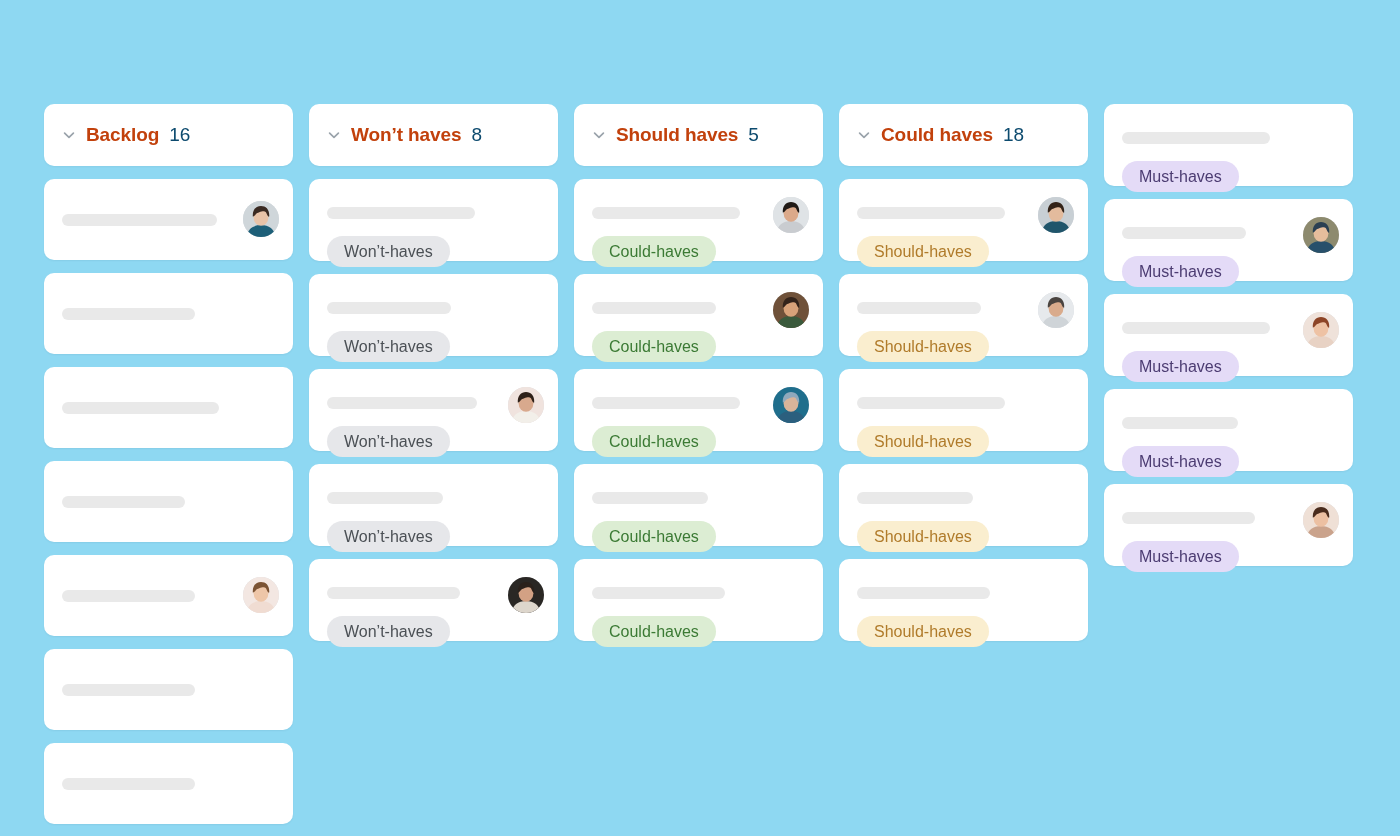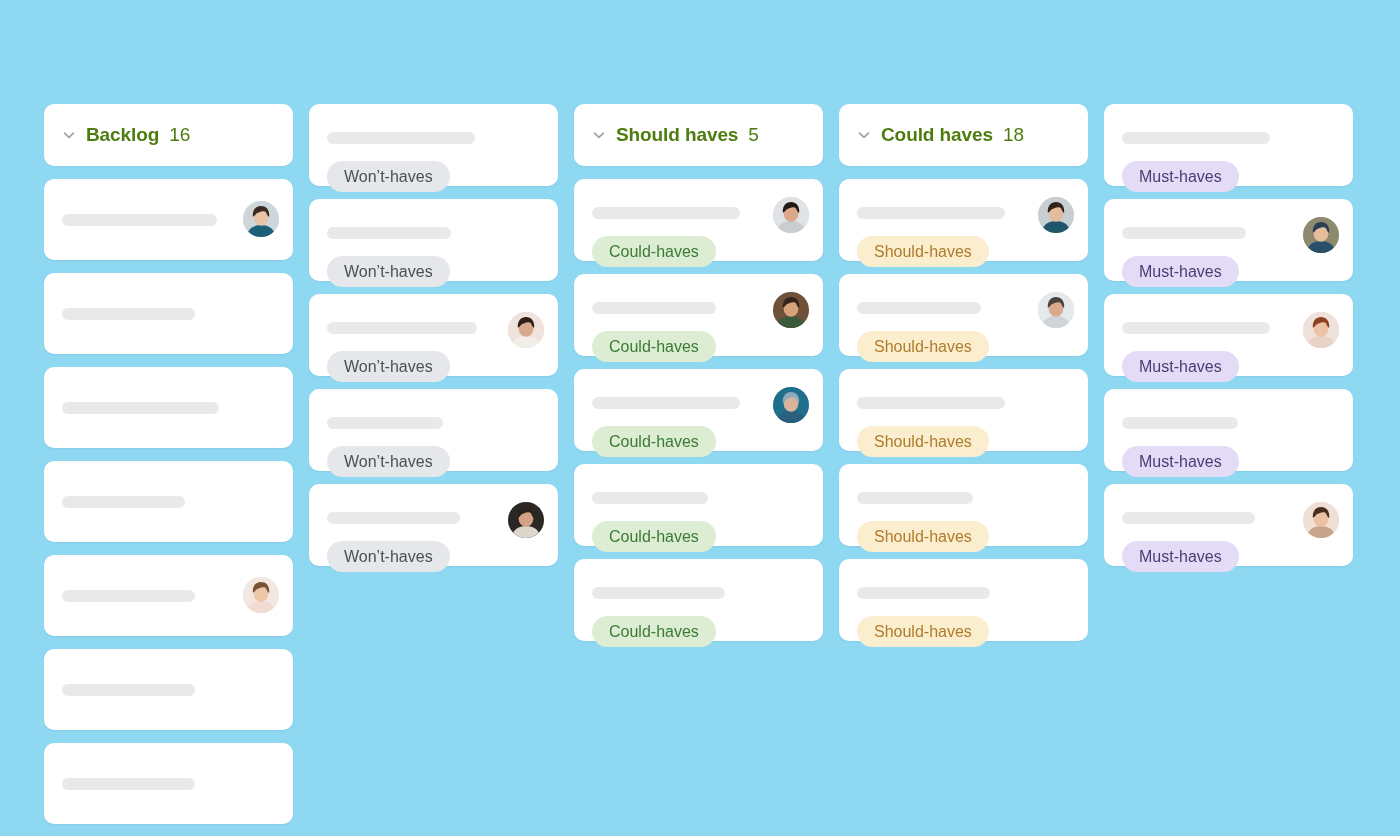--- a/index.html
+++ b/index.html
@@ -48,28 +48,28 @@
     height: 14px;
     flex: 0 0 auto;
     display: block;
     color: #9aa3ab;
   }
   .chevron svg { display: block; width: 100%; height: 100%; }
 
   .col-title {
     font-size: 19px;
     font-weight: 700;
-    color: #4d7c0f;
+    color: #c2410c;
     letter-spacing: -0.1px;
     white-space: nowrap;
   }
   .col-count {
     font-size: 19px;
     font-weight: 400;
-    color: #4d7c0f;
+    color: #0c4a6e;
     white-space: nowrap;
   }
 
   
   .card {
     background: #ffffff;
     border-radius: 10px;
     position: relative;
     box-shadow: 0 1px 2px rgba(16,40,60,0.06);
   }
@@ -173,20 +173,29 @@
         </div>
       </div>
       <div class="card plain">
         <div class="skeleton" style="width: 133px;"></div>
       </div>
       <div class="card plain">
         <div class="skeleton" style="width: 133px;"></div>
       </div>
     </div>
     <div class="column">
+      <div class="col-header">
+        <span class="chevron">
+          <svg viewBox="0 0 14 14" aria-hidden="true">
+            <path d="M2.6 5.1 7 9.3l4.4-4.2" fill="none" stroke="currentColor" stroke-width="1.7" stroke-linecap="round" stroke-linejoin="round"></path>
+          </svg>
+        </span>
+        <span class="col-title">Won’t haves</span>
+        <span class="col-count">8</span>
+      </div>
       <div class="card tagged"><div class="skeleton-row">
           <div class="skeleton" style="width: 148px;"></div>
         </div><div class="tag" style="background: rgb(230, 231, 234); color: rgb(75, 80, 85);">Won’t-haves</div></div>
       <div class="card tagged"><div class="skeleton-row">
           <div class="skeleton" style="width: 124px;"></div>
         </div><div class="tag" style="background: rgb(230, 231, 234); color: rgb(75, 80, 85);">Won’t-haves</div></div>
       <div class="card tagged"><div class="skeleton-row">
           <div class="skeleton" style="width: 150px;"></div>
         </div><div class="tag" style="background: rgb(230, 231, 234); color: rgb(75, 80, 85);">Won’t-haves</div><div class="avatar">
           <svg viewBox="0 0 36 36" aria-hidden="true">

